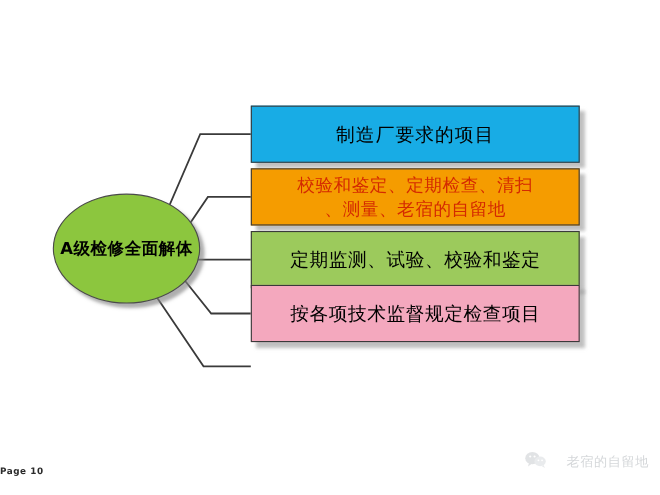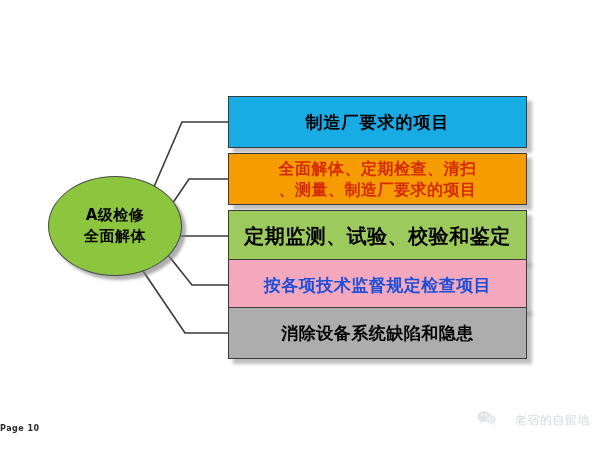--- a/index.html
+++ b/index.html
@@ -36,21 +36,21 @@
     position: absolute;
     left: 48px;
     top: 176px;
     width: 134px;
     height: 100px;
     border-radius: 50%;
     background: #8CC63E;
     border: 1.6px solid #4a4a4a;
     box-shadow: 4px 4px 3px rgba(130,130,130,0.65);
     display: flex;
-    flex-direction: column;
+    flex-direction: row;
     align-items: center;
     justify-content: center;
     box-sizing: border-box;
   }
   .hub-line {
     color: #000000;
     font-size: 15px;
     font-weight: bold;
     line-height: 21px;
     letter-spacing: 0.5px;
@@ -66,34 +66,34 @@
     border: 1.6px solid #3a3a3a;
     box-shadow: 5px 5px 3px rgba(150,150,150,0.6);
     display: flex;
     flex-direction: column;
     align-items: center;
     justify-content: center;
     text-align: center;
   }
   .box-line {
     white-space: nowrap;
-    font-weight: bold;
+    font-weight: normal;
   }
 
   .box-1 { top: 96px;  height: 52px; background: #18ACE5; }
   .box-1 .box-line { color: #000000; font-size: 17px; letter-spacing: 1px; }
 
   .box-2 { top: 153px; height: 52px; background: #F59C00; }
   .box-2 .box-line { color: #D42A00; font-size: 16px; line-height: 21px; letter-spacing: 0.5px; }
 
   .box-3 { top: 210px; height: 52px; background: #9CCA5C; }
-  .box-3 .box-line { color: #000000; font-size: 20px; letter-spacing: 0.5px; }
+  .box-3 .box-line { color: #000000; font-size: 17px; letter-spacing: 0.5px; }
 
   .box-4 { top: 259px; height: 52px; background: #F4A8BE; }
-  .box-4 .box-line { color: #1d4ed8; font-size: 17px; letter-spacing: 0.5px; }
+  .box-4 .box-line { color: #000000; font-size: 17px; letter-spacing: 0.5px; }
 
   .box-5 { top: 307px; height: 52px; background: #ADADAD; }
   .box-5 .box-line { color: #000000; font-size: 17px; letter-spacing: 0.5px; }
 
   
   .footer {
     position: absolute;
     left: 0;
     top: 424px;
     width: 600px;
@@ -142,35 +142,32 @@
   <div class="hub">
     <div class="hub-line">A级检修</div>
     <div class="hub-line">全面解体</div>
   </div>
 
   <div class="box box-1">
     <div class="box-line">制造厂要求的项目</div>
   </div>
 
   <div class="box box-2">
-    <div class="box-line">全面解体、定期检查、清扫</div>
-    <div class="box-line">、测量、制造厂要求的项目</div>
+    <div class="box-line">校验和鉴定、定期检查、清扫</div>
+    <div class="box-line">、测量、老宿的自留地</div>
   </div>
 
   <div class="box box-3">
     <div class="box-line">定期监测、试验、校验和鉴定</div>
   </div>
 
   <div class="box box-4">
     <div class="box-line">按各项技术监督规定检查项目</div>
   </div>
 
-  <div class="box box-5">
-    <div class="box-line">消除设备系统缺陷和隐患</div>
-  </div>
 
   <div class="footer">Page   10</div>
 
   <div class="watermark">
     <span class="wechat-glyph">
       <svg width="20" height="16" viewBox="0 0 20 16">
         <ellipse cx="7" cy="6.5" rx="6.5" ry="5.5" fill="#b9bdc2"></ellipse>
         <polygon points="4,10 3,14 6.5,11.5" fill="#b9bdc2"></polygon>
         <circle cx="5" cy="5" r="1" fill="#ffffff"></circle>
         <circle cx="9" cy="5" r="1" fill="#ffffff"></circle>

